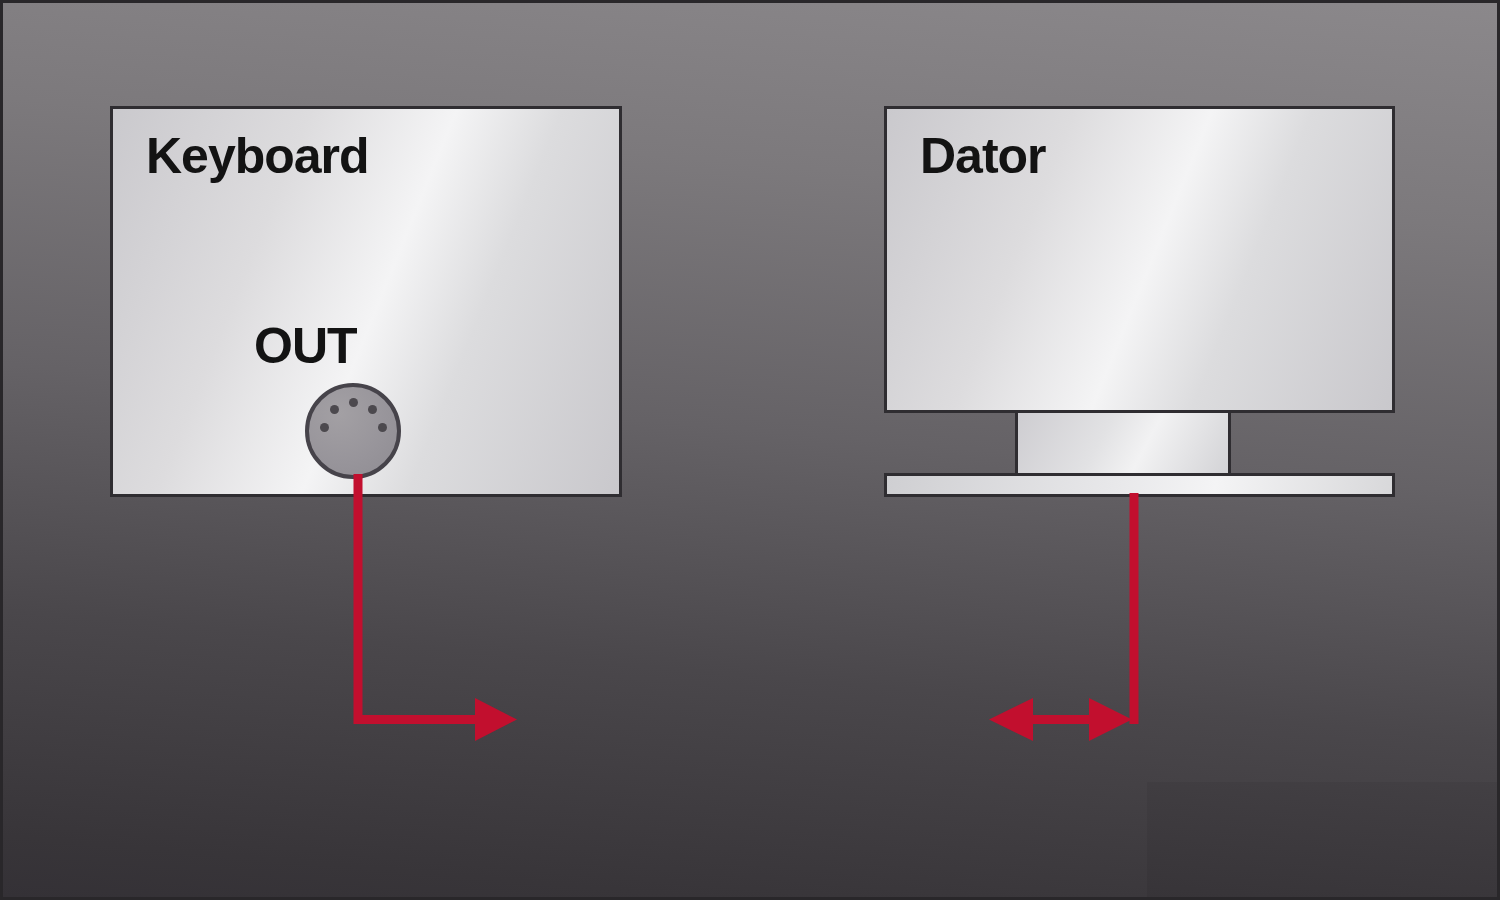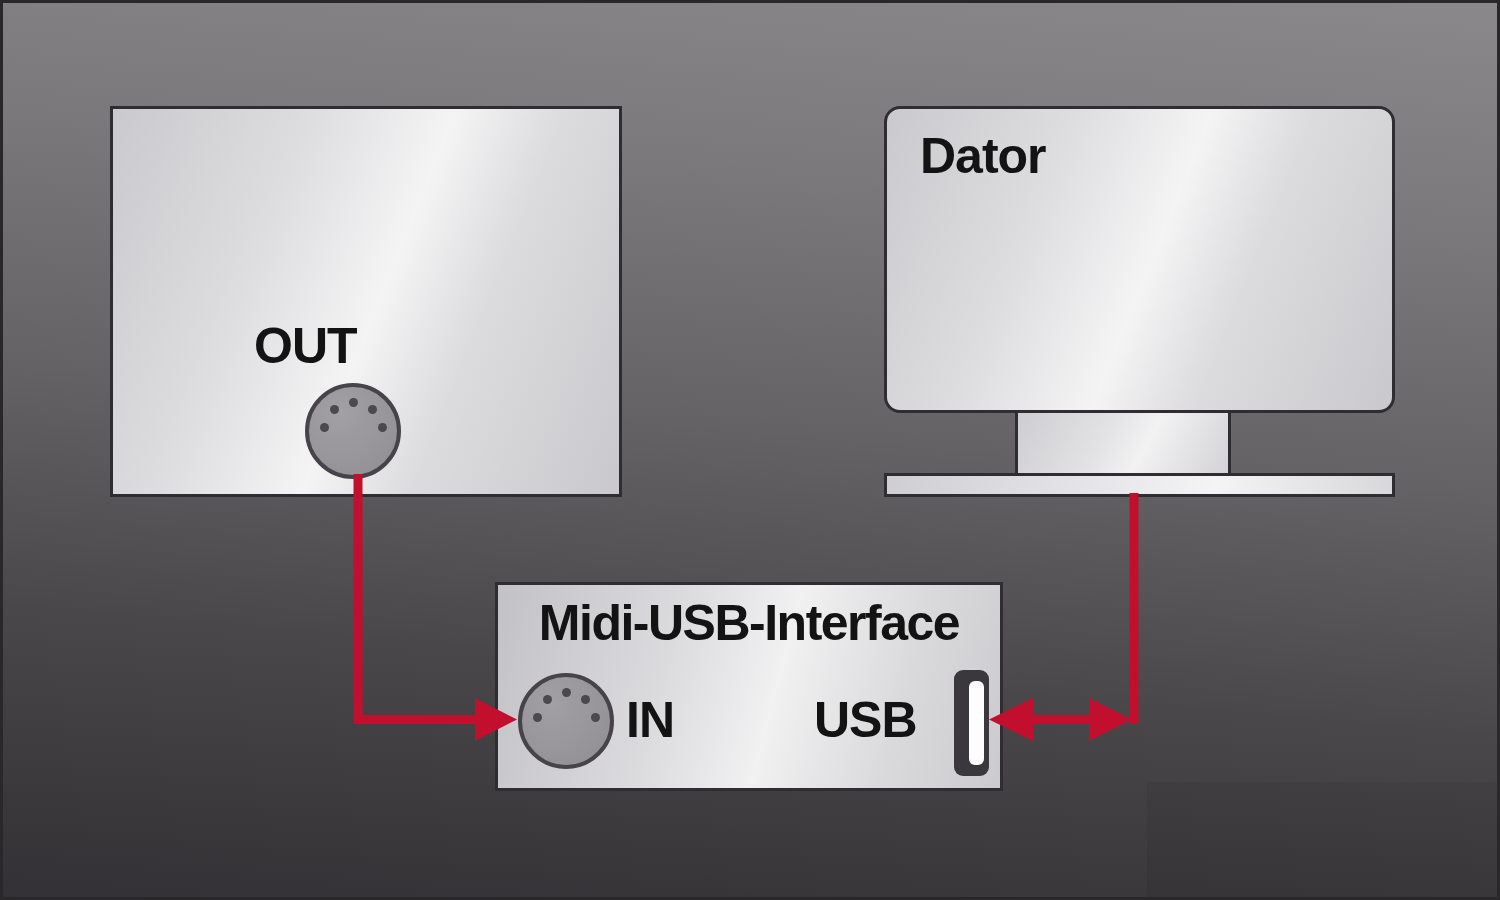--- a/index.html
+++ b/index.html
@@ -9,21 +9,21 @@
     background:linear-gradient(185deg,#8b888b 0%,#7c797c 22%,#656266 48%,#4a474b 72%,#383539 94%,#343136 100%);
     font-family:"Liberation Sans","DejaVu Sans",sans-serif;
     -webkit-font-smoothing:antialiased;
   }
   .watermark-shade{position:absolute;right:0;bottom:0;width:350px;height:115px;background:rgba(0,0,0,0.055);}
   .box{
     position:absolute;box-sizing:border-box;border:3px solid #2f2d31;
     background:linear-gradient(112deg,#cac9cd 0%,#dddcde 30%,#f4f4f5 52%,#dcdcde 68%,#c9c8cc 100%);
   }
   .box-keyboard{left:107px;top:103px;width:512px;height:391px;}
-  .box-monitor{left:881px;top:103px;width:511px;height:307px;z-index:3;border-radius:16px;}
+  .box-monitor{left:881px;top:103px;width:511px;height:307px;z-index:3;}
   .monitor-stand{left:1012px;top:407px;width:216px;height:66px;z-index:2;
     background:linear-gradient(118deg,#cecdd1 0%,#e2e2e4 40%,#f2f2f3 60%,#d3d3d6 100%);}
   .monitor-base{left:881px;top:470px;width:511px;height:24px;z-index:4;
     background:linear-gradient(100deg,#cfcfd2 0%,#e8e8ea 45%,#f4f4f5 65%,#d8d8da 100%);}
   .box-interface{left:492px;top:579px;width:508px;height:209px;z-index:3;
     background:linear-gradient(105deg,#c2c1c5 0%,#dcdbde 35%,#f1f1f2 55%,#dadadc 78%,#cbcace 100%);}
   .lbl{position:absolute;font-weight:700;color:#131313;letter-spacing:-1px;line-height:1;}
   .lbl-title{font-size:50px;}
   .corner-label{left:33px;top:22px;}
   .out-label{left:141px;top:212px;width:200px;}
@@ -48,51 +48,37 @@
   .connectors{position:absolute;left:0;top:0;z-index:6;pointer-events:none;}
 </style>
 </head>
 <body>
 
 <div class="stage">
 
   <div class="watermark-shade"></div>
 
   <div class="box box-keyboard">
+    <div class="lbl lbl-title corner-label">Keyboard</div>
     <div class="lbl lbl-title out-label">OUT</div>
     <div class="midi-connector midi-out-pos">
       <span class="pin"></span>
       <span class="pin"></span>
       <span class="pin"></span>
       <span class="pin"></span>
       <span class="pin"></span>
     </div>
   </div>
 
   <div class="box monitor-stand"></div>
   <div class="box box-monitor">
     <div class="lbl lbl-title corner-label">Dator</div>
   </div>
   <div class="box monitor-base"></div>
 
-  <div class="box box-interface">
-    <div class="lbl lbl-title iface-title">Midi-USB-Interface</div>
-    <div class="midi-connector midi-in-pos">
-      <span class="pin"></span>
-      <span class="pin"></span>
-      <span class="pin"></span>
-      <span class="pin"></span>
-      <span class="pin"></span>
-    </div>
-    <div class="lbl lbl-title in-label">IN</div>
-    <div class="lbl lbl-title usb-label">USB</div>
-    <div class="usb-port">
-      <div class="usb-slot"></div>
-    </div>
-  </div>
 
   <svg class="connectors" width="1500" height="900" viewBox="0 0 1500 900">
     <g>
       <path d="M355 471 L355 716.5 L476 716.5" fill="none" stroke-width="9" stroke="#c20f2e"></path>
       <polygon points="472,695 472,738 514,716.5" fill="#c20f2e"></polygon>
     </g>
     <g>
       <path d="M1131 490 L1131 721" fill="none" stroke-width="9" stroke="#c20f2e"></path>
       <path d="M1028 716.5 L1090 716.5" fill="none" stroke-width="9" stroke="#c20f2e"></path>
       <polygon points="1030,695 1030,738 986,716.5" fill="#c20f2e"></polygon>

